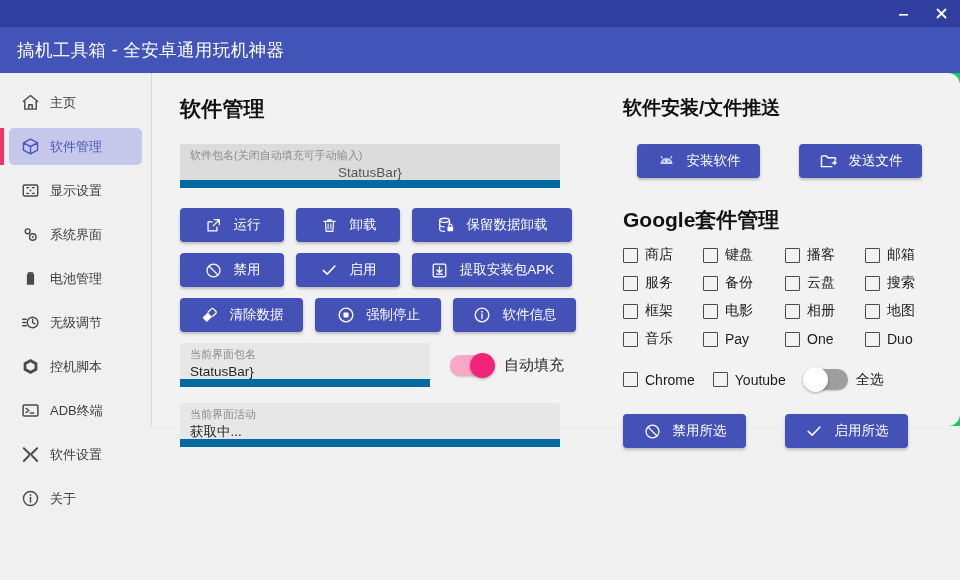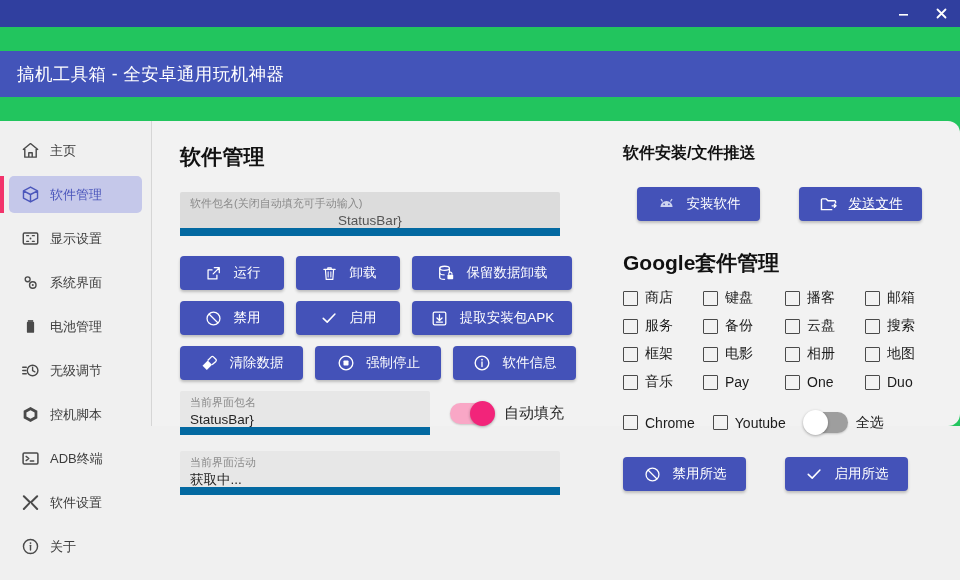--- a/index.html
+++ b/index.html
@@ -7,21 +7,20 @@
     width: 960px; height: 580px;
     font-family: "Liberation Sans", "DejaVu Sans", sans-serif;
     overflow: hidden;
     background: #f0f0f0;
   }
   #app {
     width: 960px; height: 426px;
     position: relative;
     display: flex; flex-direction: column;
     background: #22c55e;
-    gap: 24px;
   }
 
   
   .titlebar {
     height: 27px;
     background: #303f9f;
     display: flex; align-items: center; justify-content: flex-end;
     flex: 0 0 auto;
   }
   .win-btn {
@@ -110,21 +109,21 @@
     padding: 22px 0 0 16px;
   }
   h2.sec {
     font-size: 21px;
     font-weight: bold;
     color: #111;
     letter-spacing: .2px;
     white-space: nowrap;
   }
   h2.sec-r {
-    font-size: 16px;
+    font-size: 19px;
     font-weight: bold;
     color: #111;
     white-space: nowrap;
   }
 
   
   .field {
     background: #dcdcdc;
     border-bottom: 8px solid #0369a1;
     border-radius: 2px 2px 0 0;
@@ -506,21 +505,21 @@
               <svg width="19" height="19" viewBox="0 0 20 20">
                   <path d="M3.6 12.6 a6.4 6.4 0 0 1 12.8 0 Z" fill="#cdd4f0"></path>
                   <path d="M5.6 6.4 L4.4 4.6 M14.4 6.4 L15.6 4.6" stroke="#cdd4f0" stroke-width="1.2" stroke-linecap="round"></path>
                   <circle cx="7.5" cy="9.9" r="0.85" fill="#4452b8"></circle>
                   <circle cx="12.5" cy="9.9" r="0.85" fill="#4452b8"></circle>
                 </svg>
             </span>
             <span>安装软件</span>
           </button>
 
-          <button class="btn" style="width:123px;text-decoration:underline;">
+          <button class="btn" style="width:123px;">
             <span class="b-ico">
               <svg width="19" height="19" viewBox="0 0 20 20">
                   <path d="M2.6 15.4 V5 a.9 .9 0 0 1 .9-.9 H7.6 L9.4 6 H16.5 a.9 .9 0 0 1 .9 .9 V9" fill="none" stroke="#fff" stroke-width="1.5" stroke-linejoin="round"></path>
                   <path d="M2.6 15.4 H13.4" fill="none" stroke="#fff" stroke-width="1.5" stroke-linecap="round"></path>
                   <path d="M13.8 11.4 H17.8 M16.2 9.8 L17.9 11.4 L16.2 13" fill="none" stroke="#fff" stroke-width="1.4" stroke-linecap="round" stroke-linejoin="round"></path>
                 </svg>
             </span>
             <span>发送文件</span>
           </button>
         </div>

